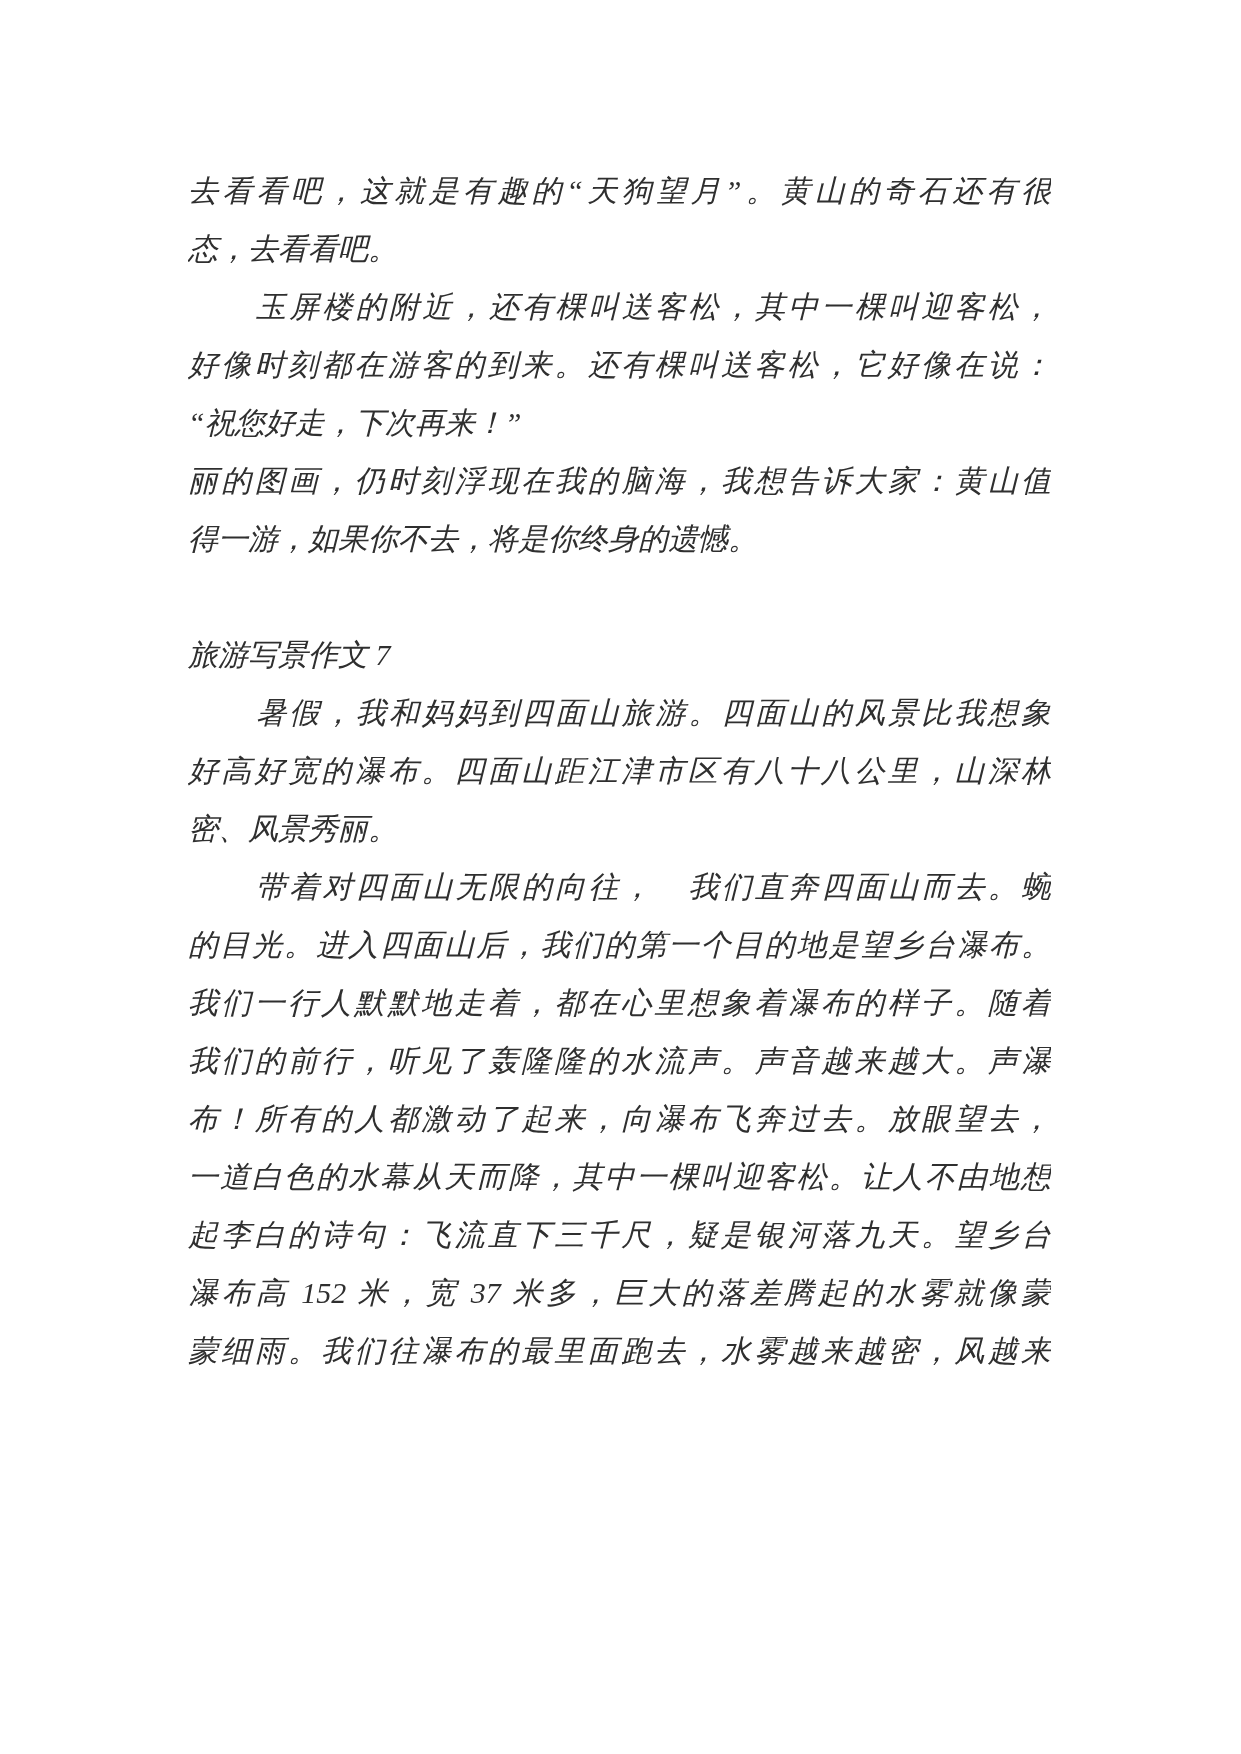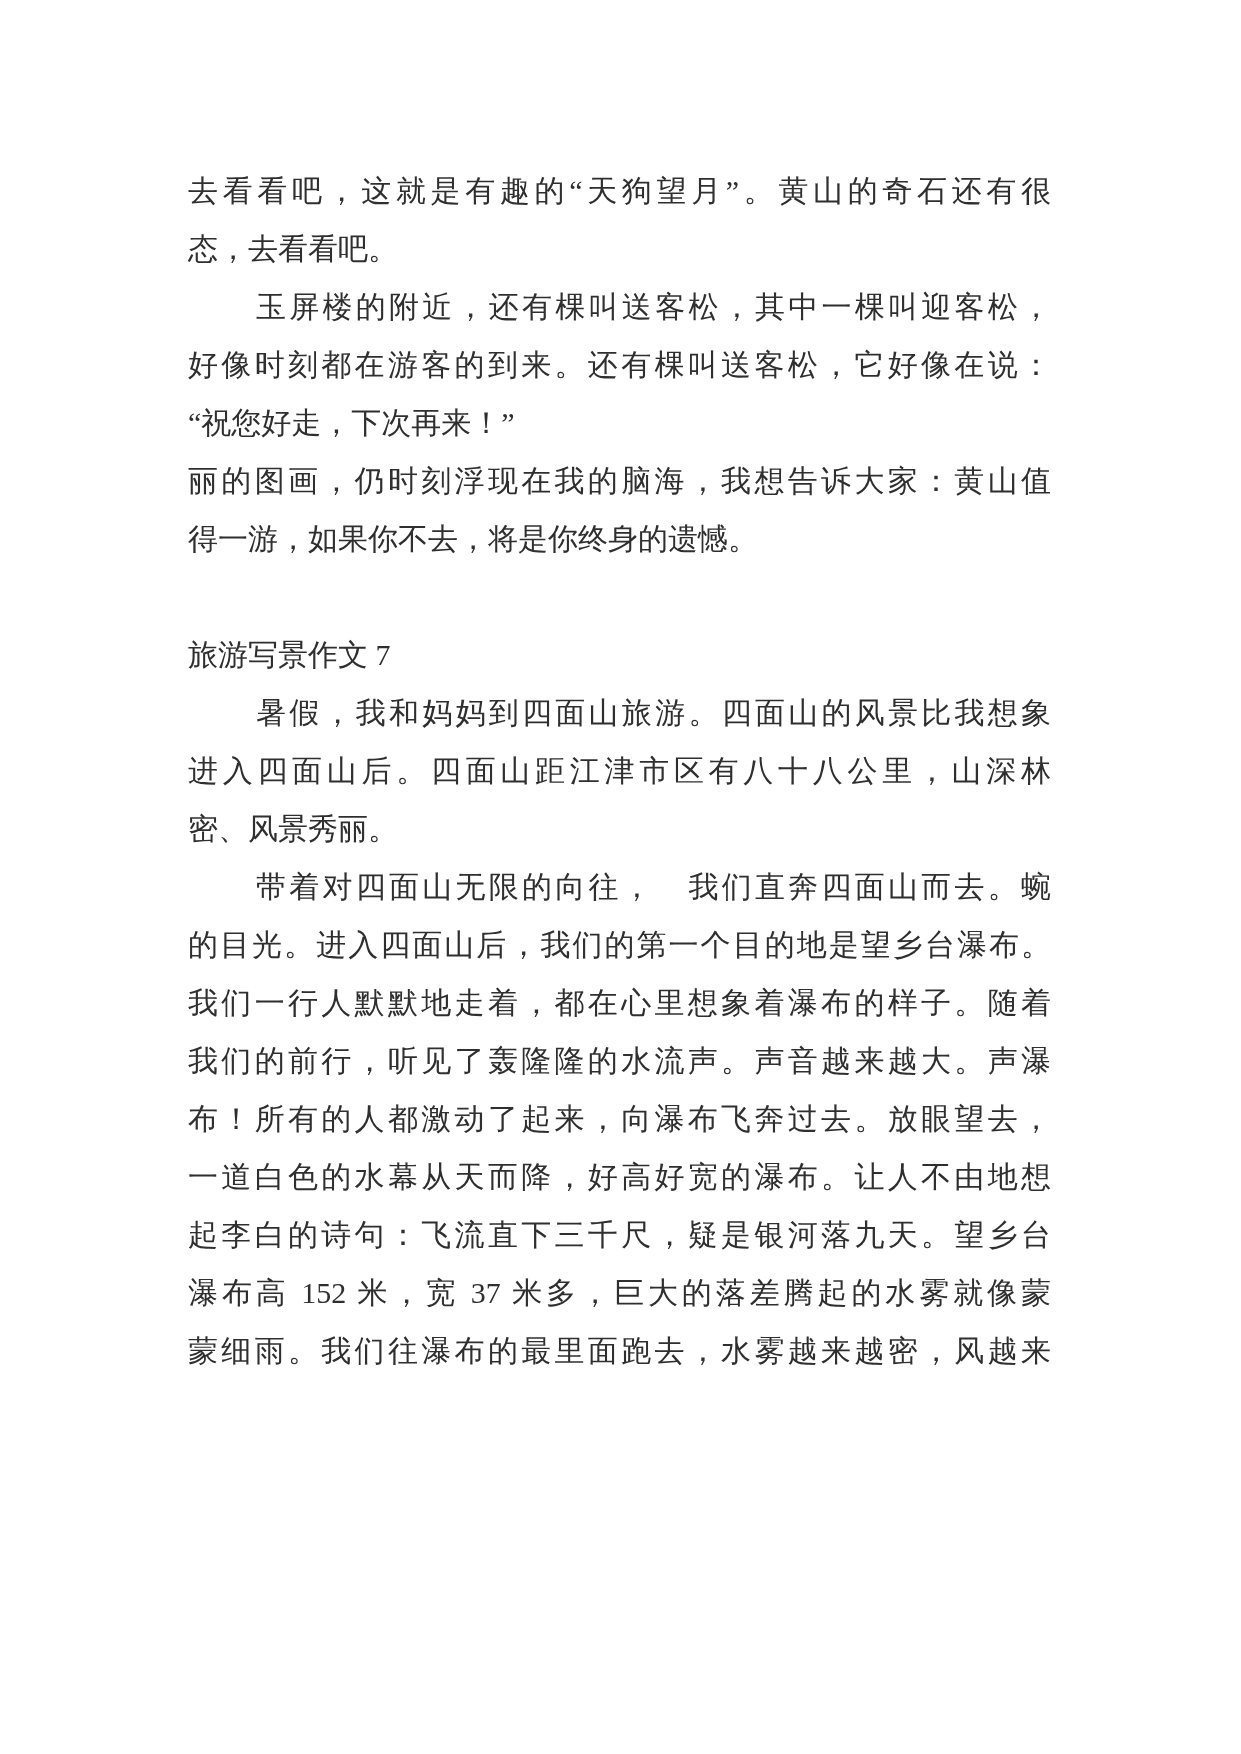--- a/index.html
+++ b/index.html
@@ -24,20 +24,21 @@
     font-size: 30px;
     font-weight: 400;
     color: #2f2f2f;
     -webkit-font-smoothing: antialiased;
   }
   .line {
     height: 58px;
     line-height: 58px;
     overflow: hidden;
     text-align: left;
+    font-style: italic;
   }
   .line.justify {
     text-align: justify;
     text-align-last: justify;
   }
   .line.indent {
     text-indent: 68px;
   }
   .line.blank {
     
@@ -55,25 +56,25 @@
       <div class="line justify">去看看吧，这就是有趣的“天狗望月”。黄山的奇石还有很</div>
       <div class="line">态，去看看吧。</div>
       <div class="line justify indent">玉屏楼的附近，还有棵叫送客松，其中一棵叫迎客松，</div>
       <div class="line justify">好像时刻都在游客的到来。还有棵叫送客松，它好像在说：</div>
       <div class="line">“祝您好走，下次再来！”</div>
       <div class="line justify">丽的图画，仍时刻浮现在我的脑海，我想告诉大家：黄山值</div>
       <div class="line">得一游，如果你不去，将是你终身的遗憾。</div>
       <div class="line blank"></div>
       <div class="line heading">旅游写景作文 7</div>
       <div class="line justify indent">暑假，我和妈妈到四面山旅游。四面山的风景比我想象</div>
-      <div class="line justify">进入四面山后。四面山距江津市区有八十八公里，山深林</div>
+      <div class="line justify">好高好宽的瀑布。四面山距江津市区有八十八公里，山深林</div>
       <div class="line">密、风景秀丽。</div>
       <div class="line justify indent">带着对四面山无限的向往，　我们直奔四面山而去。蜿</div>
       <div class="line justify">的目光。进入四面山后，我们的第一个目的地是望乡台瀑布。</div>
       <div class="line justify">我们一行人默默地走着，都在心里想象着瀑布的样子。随着</div>
       <div class="line justify">我们的前行，听见了轰隆隆的水流声。声音越来越大。声瀑</div>
       <div class="line justify">布！所有的人都激动了起来，向瀑布飞奔过去。放眼望去，</div>
-      <div class="line justify">一道白色的水幕从天而降，好高好宽的瀑布。让人不由地想</div>
+      <div class="line justify">一道白色的水幕从天而降，其中一棵叫迎客松。让人不由地想</div>
       <div class="line justify">起李白的诗句：飞流直下三千尺，疑是银河落九天。望乡台</div>
       <div class="line justify">瀑布高 152 米，宽 37 米多，巨大的落差腾起的水雾就像蒙</div>
       <div class="line justify">蒙细雨。我们往瀑布的最里面跑去，水雾越来越密，风越来</div>
     </div>
 </div>
 
 </body></html>

